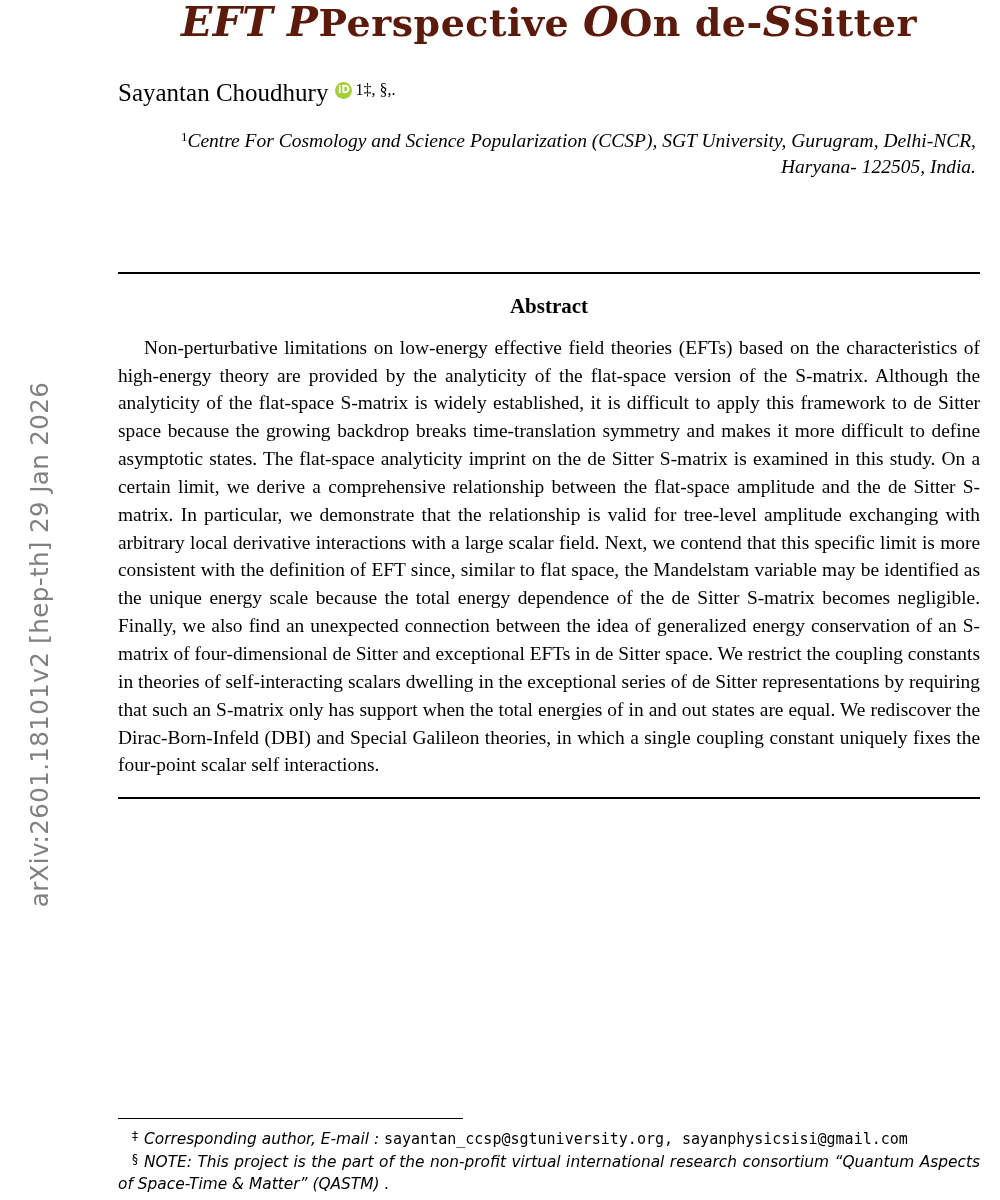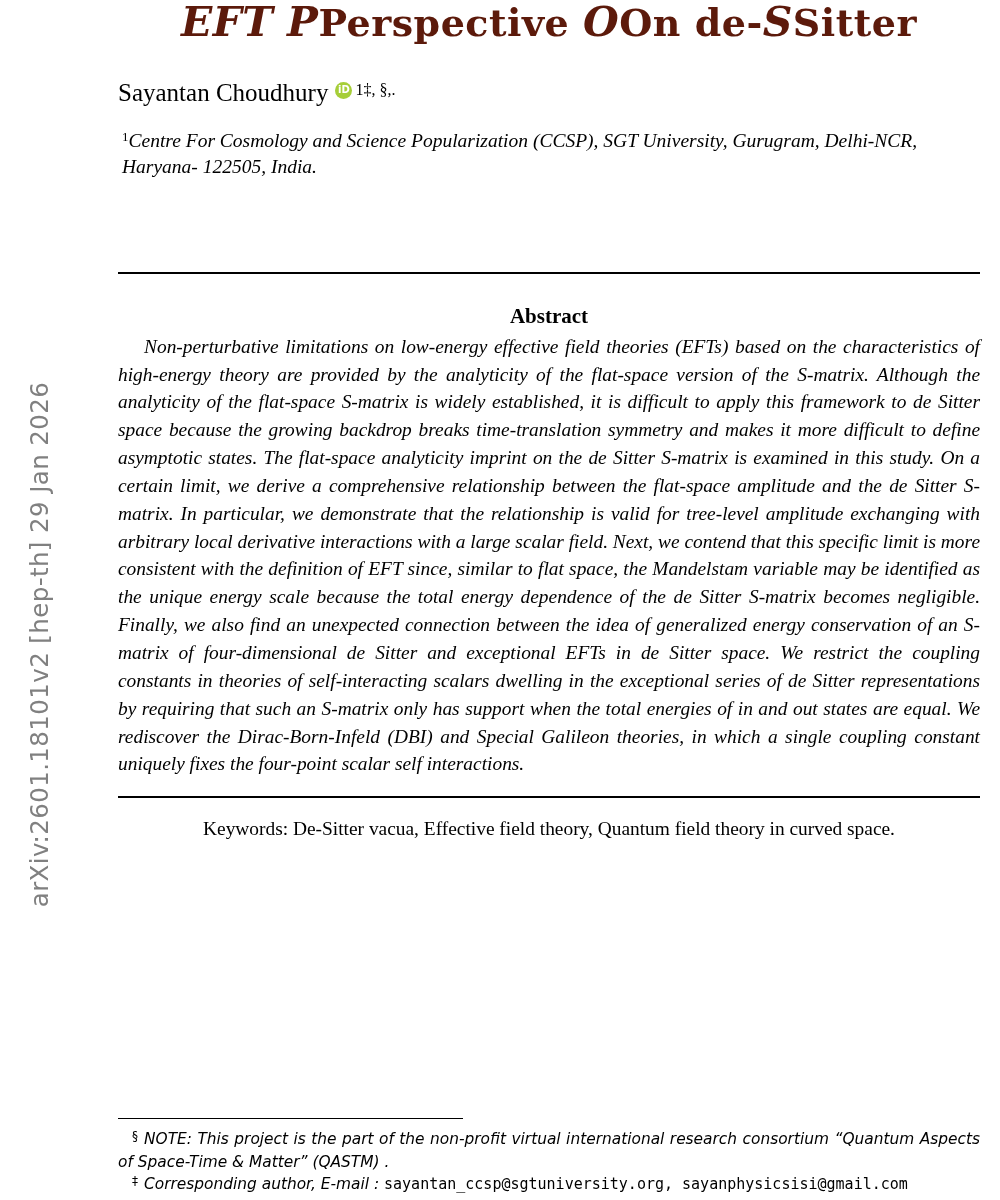--- a/index.html
+++ b/index.html
@@ -98,21 +98,21 @@
     line-height: 18px;
   }
   .author-marks {
     font-size: 16px;
     vertical-align: 6px;
   }
 
   
   .affiliation {
     margin-top: 20px;
-    text-align: left;
+    text-align: right;
     font-style: italic;
     font-size: 19.5px;
     line-height: 1.33;
     padding: 0 4px;
   }
   .affiliation sup {
     font-size: 13px;
     vertical-align: 6px;
     font-style: normal;
   }
@@ -122,33 +122,32 @@
     height: 1.4px;
     background: #000000;
     margin: 0 auto;
     width: 862px;
   }
   .rule-top { margin-top: 92px; }
   .rule-bottom { margin-top: 18px; }
 
   
   .abstract-heading {
-    margin-top: 30px;
+    margin-top: 20px;
     text-align: center;
     font-weight: bold;
     font-size: 21px;
   }
   .abstract-body {
-    margin-top: 4px;
+    margin-top: 15px;
     font-size: 19.4px;
     line-height: 1.435;
     text-align: justify;
     text-indent: 26px;
     hyphens: none;
-    font-style: italic;
   }
 
   .keywords {
     margin-top: 17px;
     font-size: 19.4px;
     text-align: center;
     line-height: 1.4;
   }
 
   
@@ -208,28 +207,27 @@
     </div>
 
     <div class="rule rule-top"></div>
 
     <div class="abstract-heading">Abstract</div>
 
     <div class="abstract-body">Non-perturbative limitations on low-energy effective field theories (EFTs) based on the characteristics of high-energy theory are provided by the analyticity of the flat-space version of the S-matrix. Although the analyticity of the flat-space S-matrix is widely established, it is difficult to apply this framework to de Sitter space because the growing backdrop breaks time-translation symmetry and makes it more difficult to define asymptotic states. The flat-space analyticity imprint on the de Sitter S-matrix is examined in this study. On a certain limit, we derive a comprehensive relationship between the flat-space amplitude and the de Sitter S-matrix. In particular, we demonstrate that the relationship is valid for tree-level amplitude exchanging with arbitrary local derivative interactions with a large scalar field. Next, we contend that this specific limit is more consistent with the definition of EFT since, similar to flat space, the Mandelstam variable may be identified as the unique energy scale because the total energy dependence of the de Sitter S-matrix becomes negligible. Finally, we also find an unexpected connection between the idea of generalized energy conservation of an S-matrix of four-dimensional de Sitter and exceptional EFTs in de Sitter space. We restrict the coupling constants in theories of self-interacting scalars dwelling in the exceptional series of de Sitter representations by requiring that such an S-matrix only has support when the total energies of in and out states are equal. We rediscover the Dirac-Born-Infeld (DBI) and Special Galileon theories, in which a single coupling constant uniquely fixes the four-point scalar self interactions.</div>
 
     <div class="rule rule-bottom"></div>
 
-    <div class="keywords">Keywords:  De-Sitter vacua, Effective field theory, Quantum field theory in curved space.</div>
 
   </div>
 
   <div class="footnotes">
     <div class="footnote-rule"></div>
 
     <div class="footnote">
+      <span class="mark">‡</span><span>Corresponding author, E-mail : </span><span class="mono">sayantan_ccsp@sgtuniversity.org, sayanphysicsisi@gmail.com</span>
+    </div>
+
+    <div class="footnote">
       <span class="mark">§</span><span>NOTE: This project is the part of the non-profit virtual international research consortium “Quantum Aspects of Space-Time &amp; Matter” (QASTM) .</span>
-    </div>
-
-    <div class="footnote">
-      <span class="mark">‡</span><span>Corresponding author, E-mail : </span><span class="mono">sayantan_ccsp@sgtuniversity.org, sayanphysicsisi@gmail.com</span>
     </div>
   </div>
 </div>
 
 </body></html>

